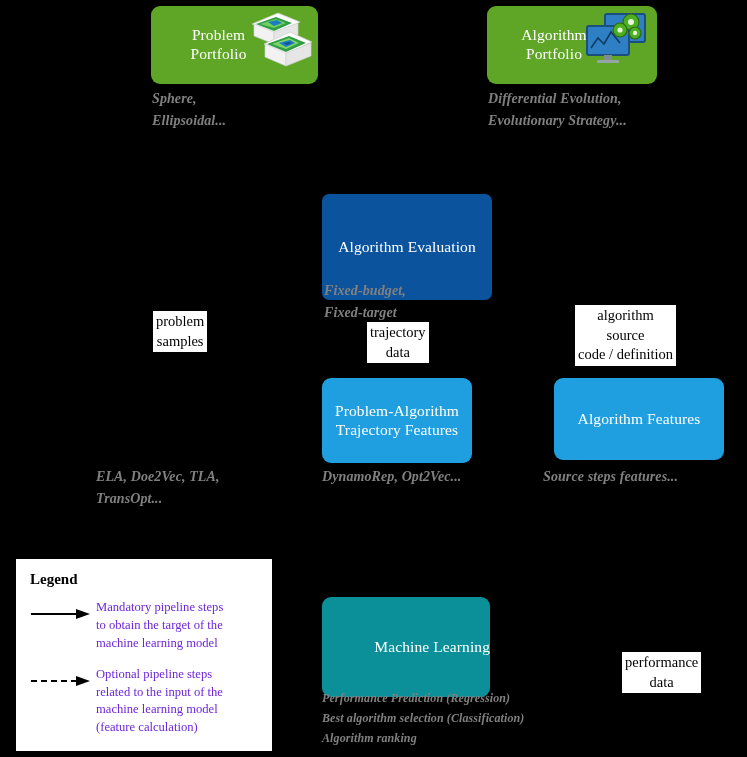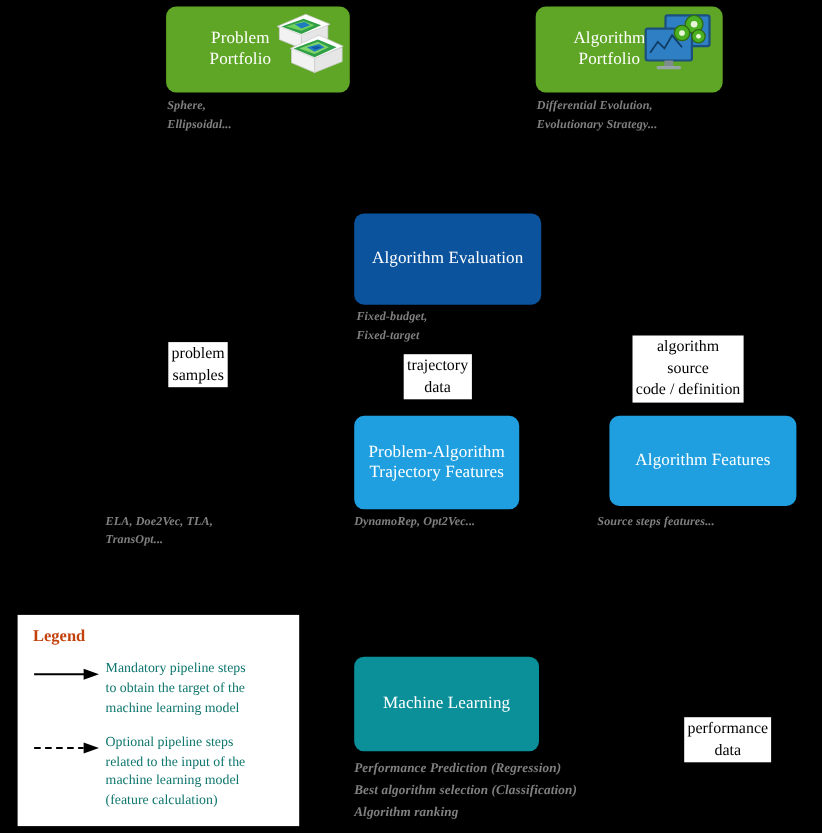--- a/index.html
+++ b/index.html
@@ -40,37 +40,37 @@
     letter-spacing: .1px;
   }
   .node.green  { background: #5FA626; }
   .node.dblue  { background: #0B539C; }
   .node.lblue  { background: #1F9FE0; }
   .node.teal   { background: #0B9099; }
 
   
   #problem-portfolio      { left: 147px; top: 6px;   width: 167px; height: 78px; }
   #algorithm-portfolio    { left: 483px; top: 6px;   width: 170px; height: 78px; }
-  #algorithm-evaluation   { left: 318px; top: 194px; width: 170px; height: 83px; }
+  #algorithm-evaluation   { left: 318px; top: 194px; width: 170px; height: 106px; border-radius: 7px; }
   #problem-features       { left: 92px;  top: 378px; width: 163px; height: 85px; }
   #pa-trajectory-features { left: 318px; top: 378px; width: 150px; height: 85px; }
   #algorithm-features     { left: 538px; top: 378px; width: 170px; height: 82px; margin-left: 12px; }
-  #machine-learning       { left: 318px; top: 597px; width: 168px; height: 86px; }
+  #machine-learning       { left: 318px; top: 597px; width: 168px; height: 100px; justify-content: flex-end; }
 
   
   #problem-portfolio .node-label    { transform: translateX(-16px); }
   #algorithm-portfolio .node-label  { transform: translateX(-18px); }
 
   
   .caption {
     position: absolute;
     color: #808080;
     font-style: italic;
     font-weight: bold;
-    font-size: 11px;
+    font-size: 14px;
     line-height: 1.55;
     white-space: pre-line;
     letter-spacing: .1px;
   }
   #caption-problem-portfolio   { left: 148px; top: 88px; }
   #caption-algorithm-portfolio { left: 484px; top: 88px; }
   #caption-algorithm-eval      { left: 320px; top: 280px; }
   #caption-problem-features    { left: 92px;  top: 466px; }
   #caption-pa-features         { left: 318px; top: 466px; }
   #caption-algorithm-features  { left: 539px; top: 466px; }
@@ -100,37 +100,37 @@
     top: 559px;
     width: 256px;
     height: 192px;
     background: #ffffff;
     box-sizing: border-box;
     padding: 12px 10px 8px 14px;
   }
   #legend .legend-title {
     font-size: 15px;
     font-weight: bold;
-    color: #c2410c;
+    color: #000000;
     margin-bottom: 11px;
   }
   .legend-row {
     display: flex;
     align-items: flex-start;
     margin-bottom: 13px;
   }
   .legend-glyph {
     width: 66px;
     flex: 0 0 66px;
     padding-top: 7px;
   }
   .legend-text {
     font-size: 12.6px;
     line-height: 1.42;
-    color: #0f766e;
+    color: #6d28d9;
     white-space: pre-line;
   }
 
   
   .connectors { position: absolute; left: 0; top: 0; }
 </style>
 </head>
 <body>
 
 <div class="canvas">

